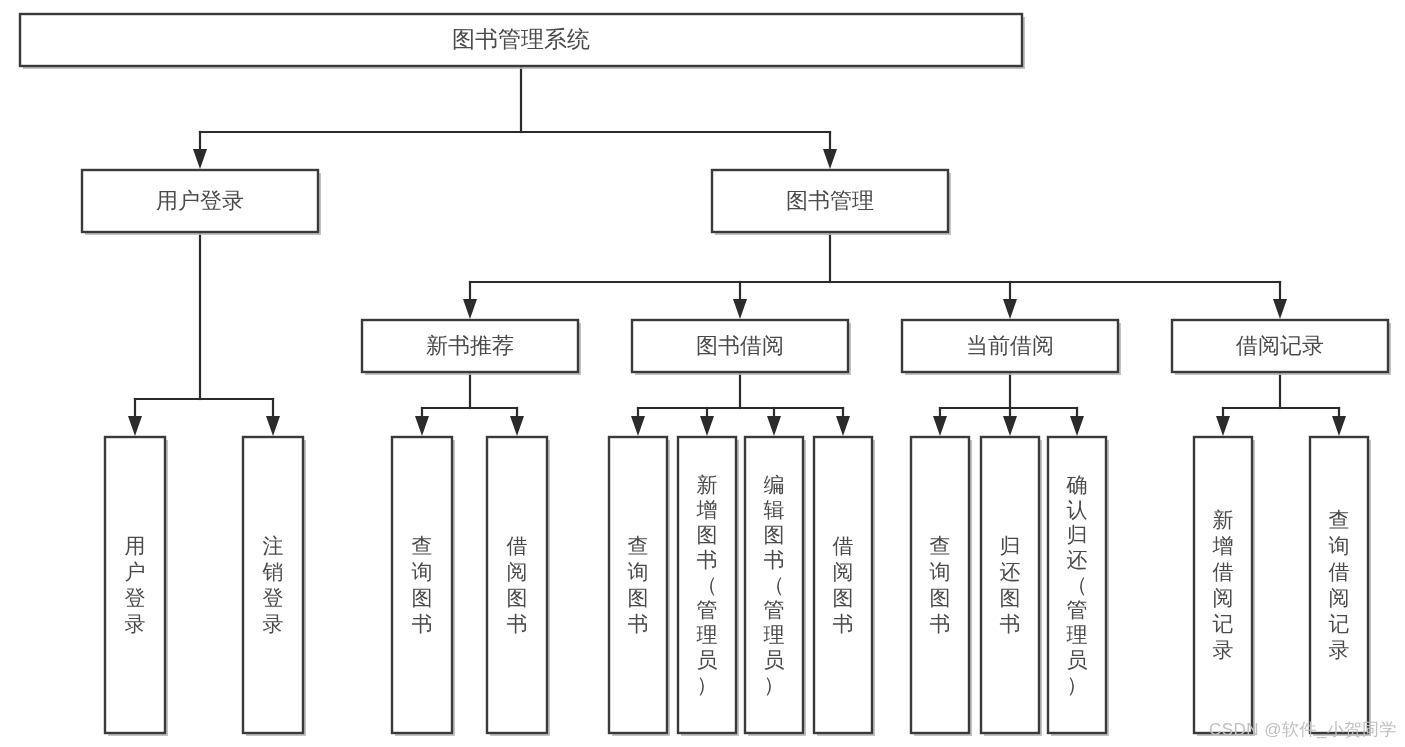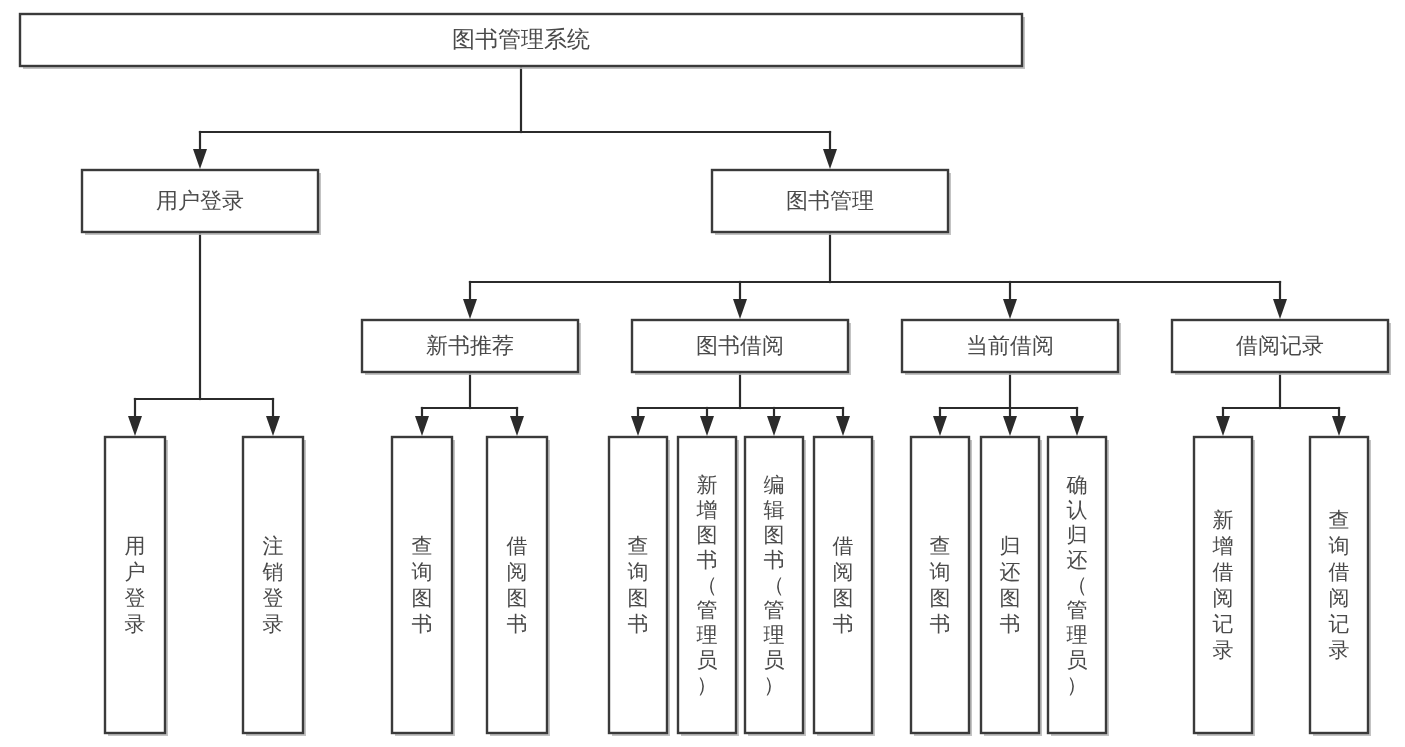--- a/index.html
+++ b/index.html
@@ -239,13 +239,14 @@
           <rect class="node-box" x="1194" y="437" width="58" height="296"></rect>
           <text class="vlabel" x="1223" y="527.28" font-size="21"><tspan x="1223" dy="0">新</tspan><tspan x="1223" dy="26">增</tspan><tspan x="1223" dy="26">借</tspan><tspan x="1223" dy="26">阅</tspan><tspan x="1223" dy="26">记</tspan><tspan x="1223" dy="26">录</tspan></text>
         </g>
         <g>
           <rect class="node-shadow" x="1313" y="440" width="58" height="296"></rect>
           <rect class="node-box" x="1310" y="437" width="58" height="296"></rect>
           <text class="vlabel" x="1339" y="527.28" font-size="21"><tspan x="1339" dy="0">查</tspan><tspan x="1339" dy="26">询</tspan><tspan x="1339" dy="26">借</tspan><tspan x="1339" dy="26">阅</tspan><tspan x="1339" dy="26">记</tspan><tspan x="1339" dy="26">录</tspan></text>
         </g>
       </g>
   </svg>
+  <div id="watermark">CSDN @软件_小贺同学</div>
 </div>
 
 </body></html>

